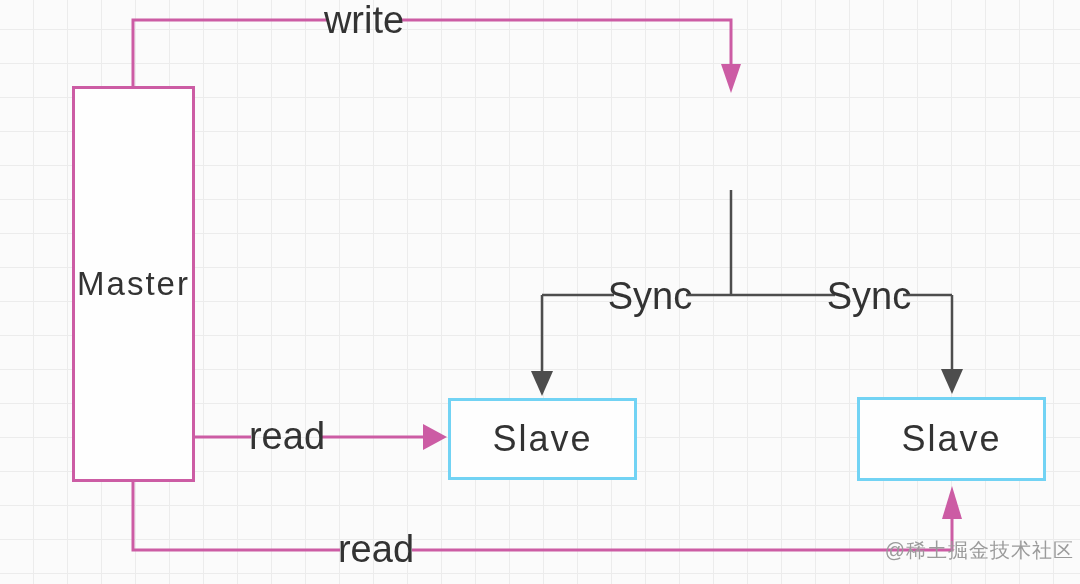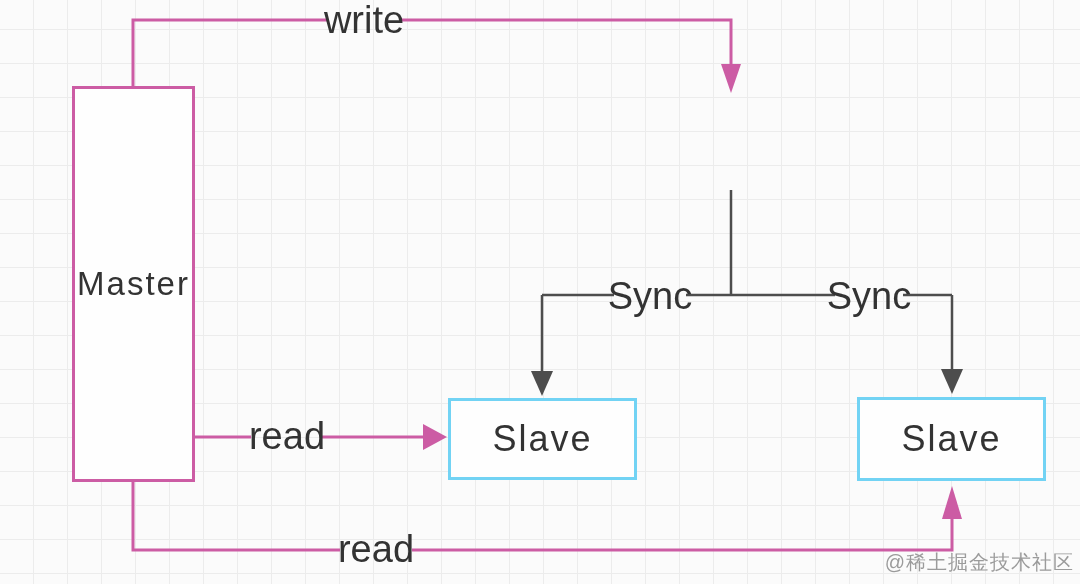--- a/index.html
+++ b/index.html
@@ -55,21 +55,21 @@
     white-space:nowrap;
     line-height:1;
   }
   .lbl-write{left:364px;top:20px;}
   .lbl-sync-left{left:650px;top:296px;}
   .lbl-sync-right{left:869px;top:296px;}
   .lbl-read-left{left:287px;top:436px;}
   .lbl-read-bottom{left:376px;top:549px;}
   .watermark{
     position:absolute;
-    right:6px;bottom:8px;
+    right:6px;bottom:20px;
     color:var(--watermark);
     font-size:20px;
     letter-spacing:1px;
   }
 </style>
 </head>
 <body>
 
 <div id="canvas">
 

